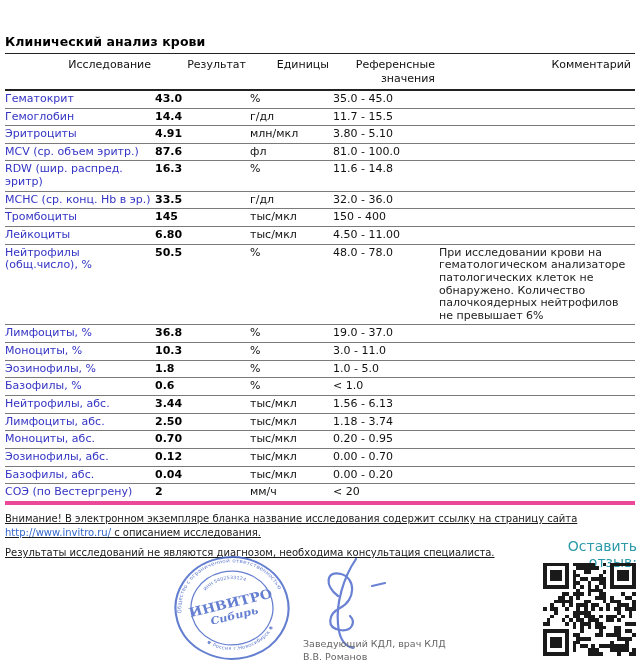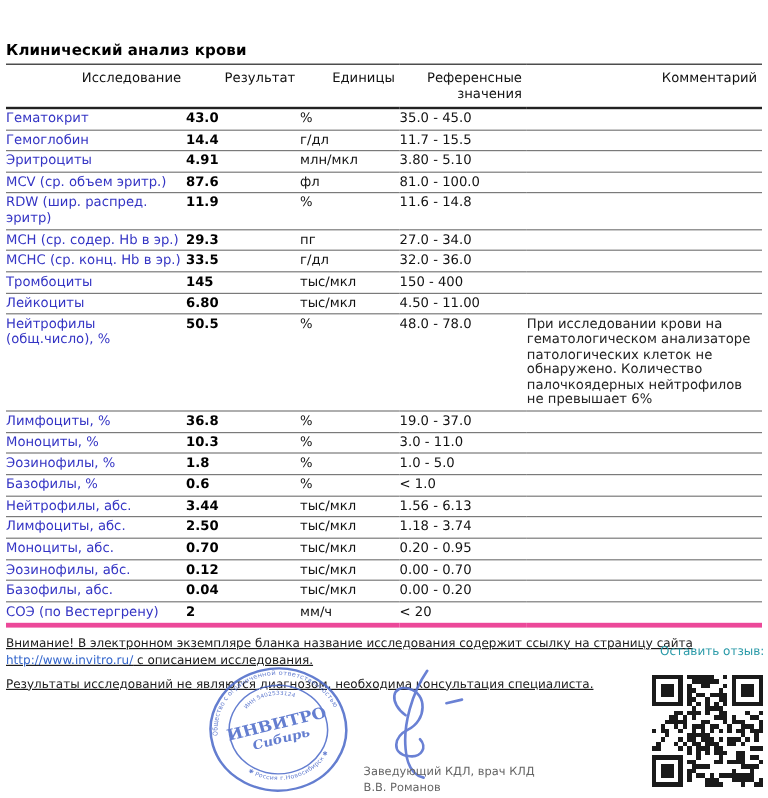--- a/index.html
+++ b/index.html
@@ -54,21 +54,21 @@
   .stamp      { position:absolute; left:172px; top:554px; width:120px; height:108px; }
   .stamp svg  { width:100%; height:100%; opacity:.85; }
   .signature  { position:absolute; left:296px; top:556px; width:92px; height:94px; }
   .signature svg { width:100%; height:100%; opacity:.9; }
   .sig-caption {
     position:absolute; left:303px; top:637px;
     font-size:9.5px; line-height:1.4; color:#666;
   }
   .feedback-label {
     position:absolute; left:538px; top:538px; width:99px;
-    text-align:right; font-size:10px; color:#2a9aa8;
+    text-align:right; font-size:14px; color:#2a9aa8;
   }
   .qr { position:absolute; left:543px; top:561px; width:93px; height:96px; }
   .qr svg { width:100%; height:100%; shape-rendering:crispEdges; }
 </style>
 </head>
 <body>
 
 <div class="doc">
 
   <div class="title">Клинический анализ крови</div>
@@ -118,33 +118,26 @@
     <tr>
       <td class="c-name">MCV (ср. объем эритр.)</td>
       <td class="c-result">87.6</td>
       <td class="c-units">фл</td>
       <td class="c-ref">81.0 - 100.0</td>
       <td class="c-comment"></td>
     </tr>
 
     <tr>
       <td class="c-name">RDW (шир. распред. эритр)</td>
-      <td class="c-result">11.9</td>
+      <td class="c-result">16.3</td>
       <td class="c-units">%</td>
       <td class="c-ref">11.6 - 14.8</td>
       <td class="c-comment"></td>
     </tr>
 
-    <tr>
-      <td class="c-name">MCH (ср. содер. Hb в эр.)</td>
-      <td class="c-result">29.3</td>
-      <td class="c-units">пг</td>
-      <td class="c-ref">27.0 - 34.0</td>
-      <td class="c-comment"></td>
-    </tr>
 
     <tr>
       <td class="c-name">MCHC (ср. конц. Hb в эр.)</td>
       <td class="c-result">33.5</td>
       <td class="c-units">г/дл</td>
       <td class="c-ref">32.0 - 36.0</td>
       <td class="c-comment"></td>
     </tr>
 
     <tr>

